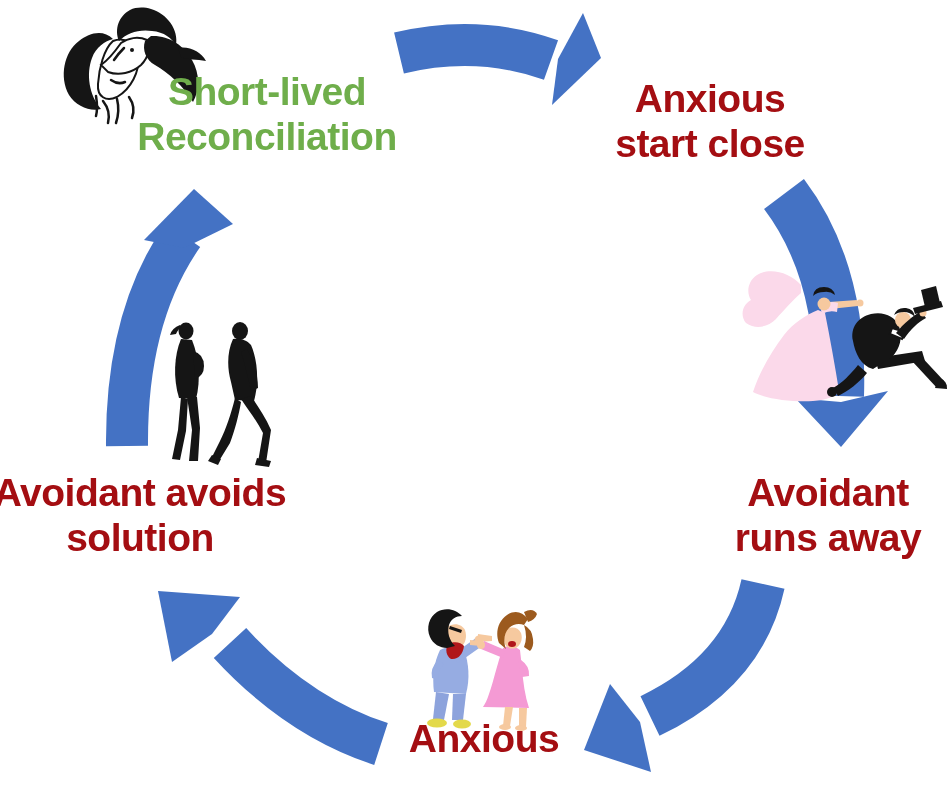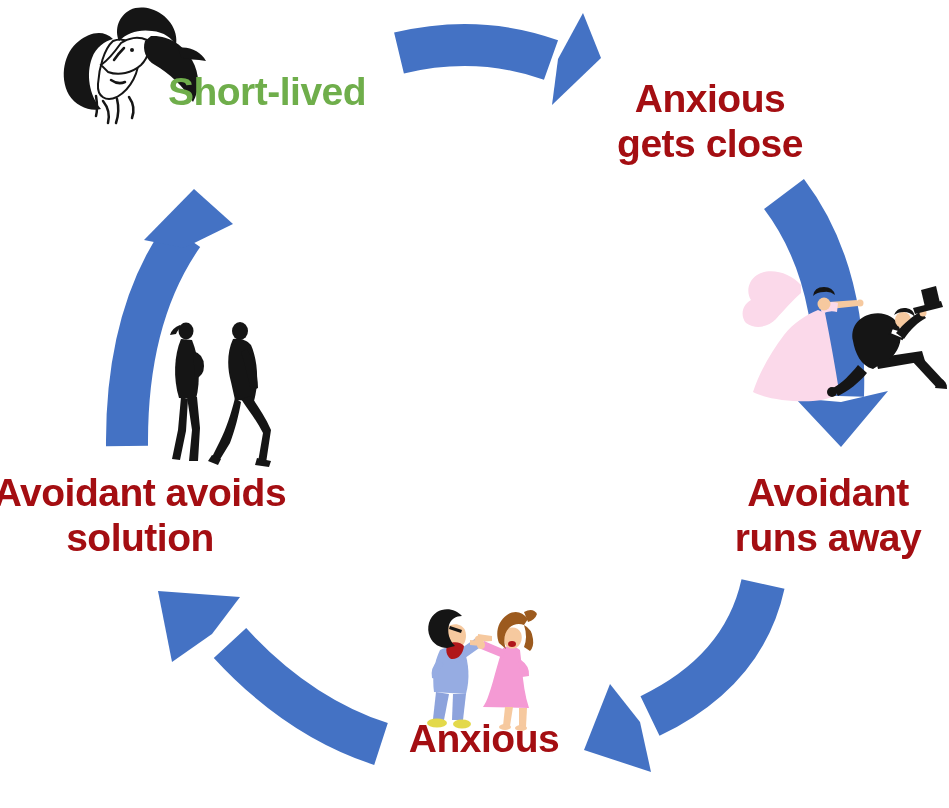--- a/index.html
+++ b/index.html
@@ -166,25 +166,26 @@
         <ellipse class="mouth-red" cx="512" cy="644" rx="4" ry="3"></ellipse>
         <path class="hair-brown" d="M507,615 C498,621 495,633 499,643 L506,649 C503,641 504,633 509,628 C513,624 519,623 524,625 L528,619 C522,611 514,610 507,615 Z"></path>
         <path class="hair-brown" d="M524,612 q9,-5 13,2 q-2,6 -9,8 Z"></path>
         <path class="hair-brown" d="M524,625 q8,4 9,14 q1,8 -3,12 l-6,-4 q4,-10 0,-22 Z"></path>
       </g>
     </g>
   </svg>
 
   <div class="node-label c-green" style="left:107px;top:69px;">
     <div>Short-lived</div>
+    <div>Reconciliation</div>
   </div>
 
   <div class="node-label c-red" style="left:550px;top:76px;">
     <div>Anxious</div>
-    <div>gets close</div>
+    <div>start close</div>
   </div>
 
   <div class="node-label c-red" style="left:668px;top:470px;">
     <div>Avoidant</div>
     <div>runs away</div>
   </div>
 
   <div class="node-label c-red" style="left:324px;top:716px;">
     <div>Anxious</div>
   </div>

